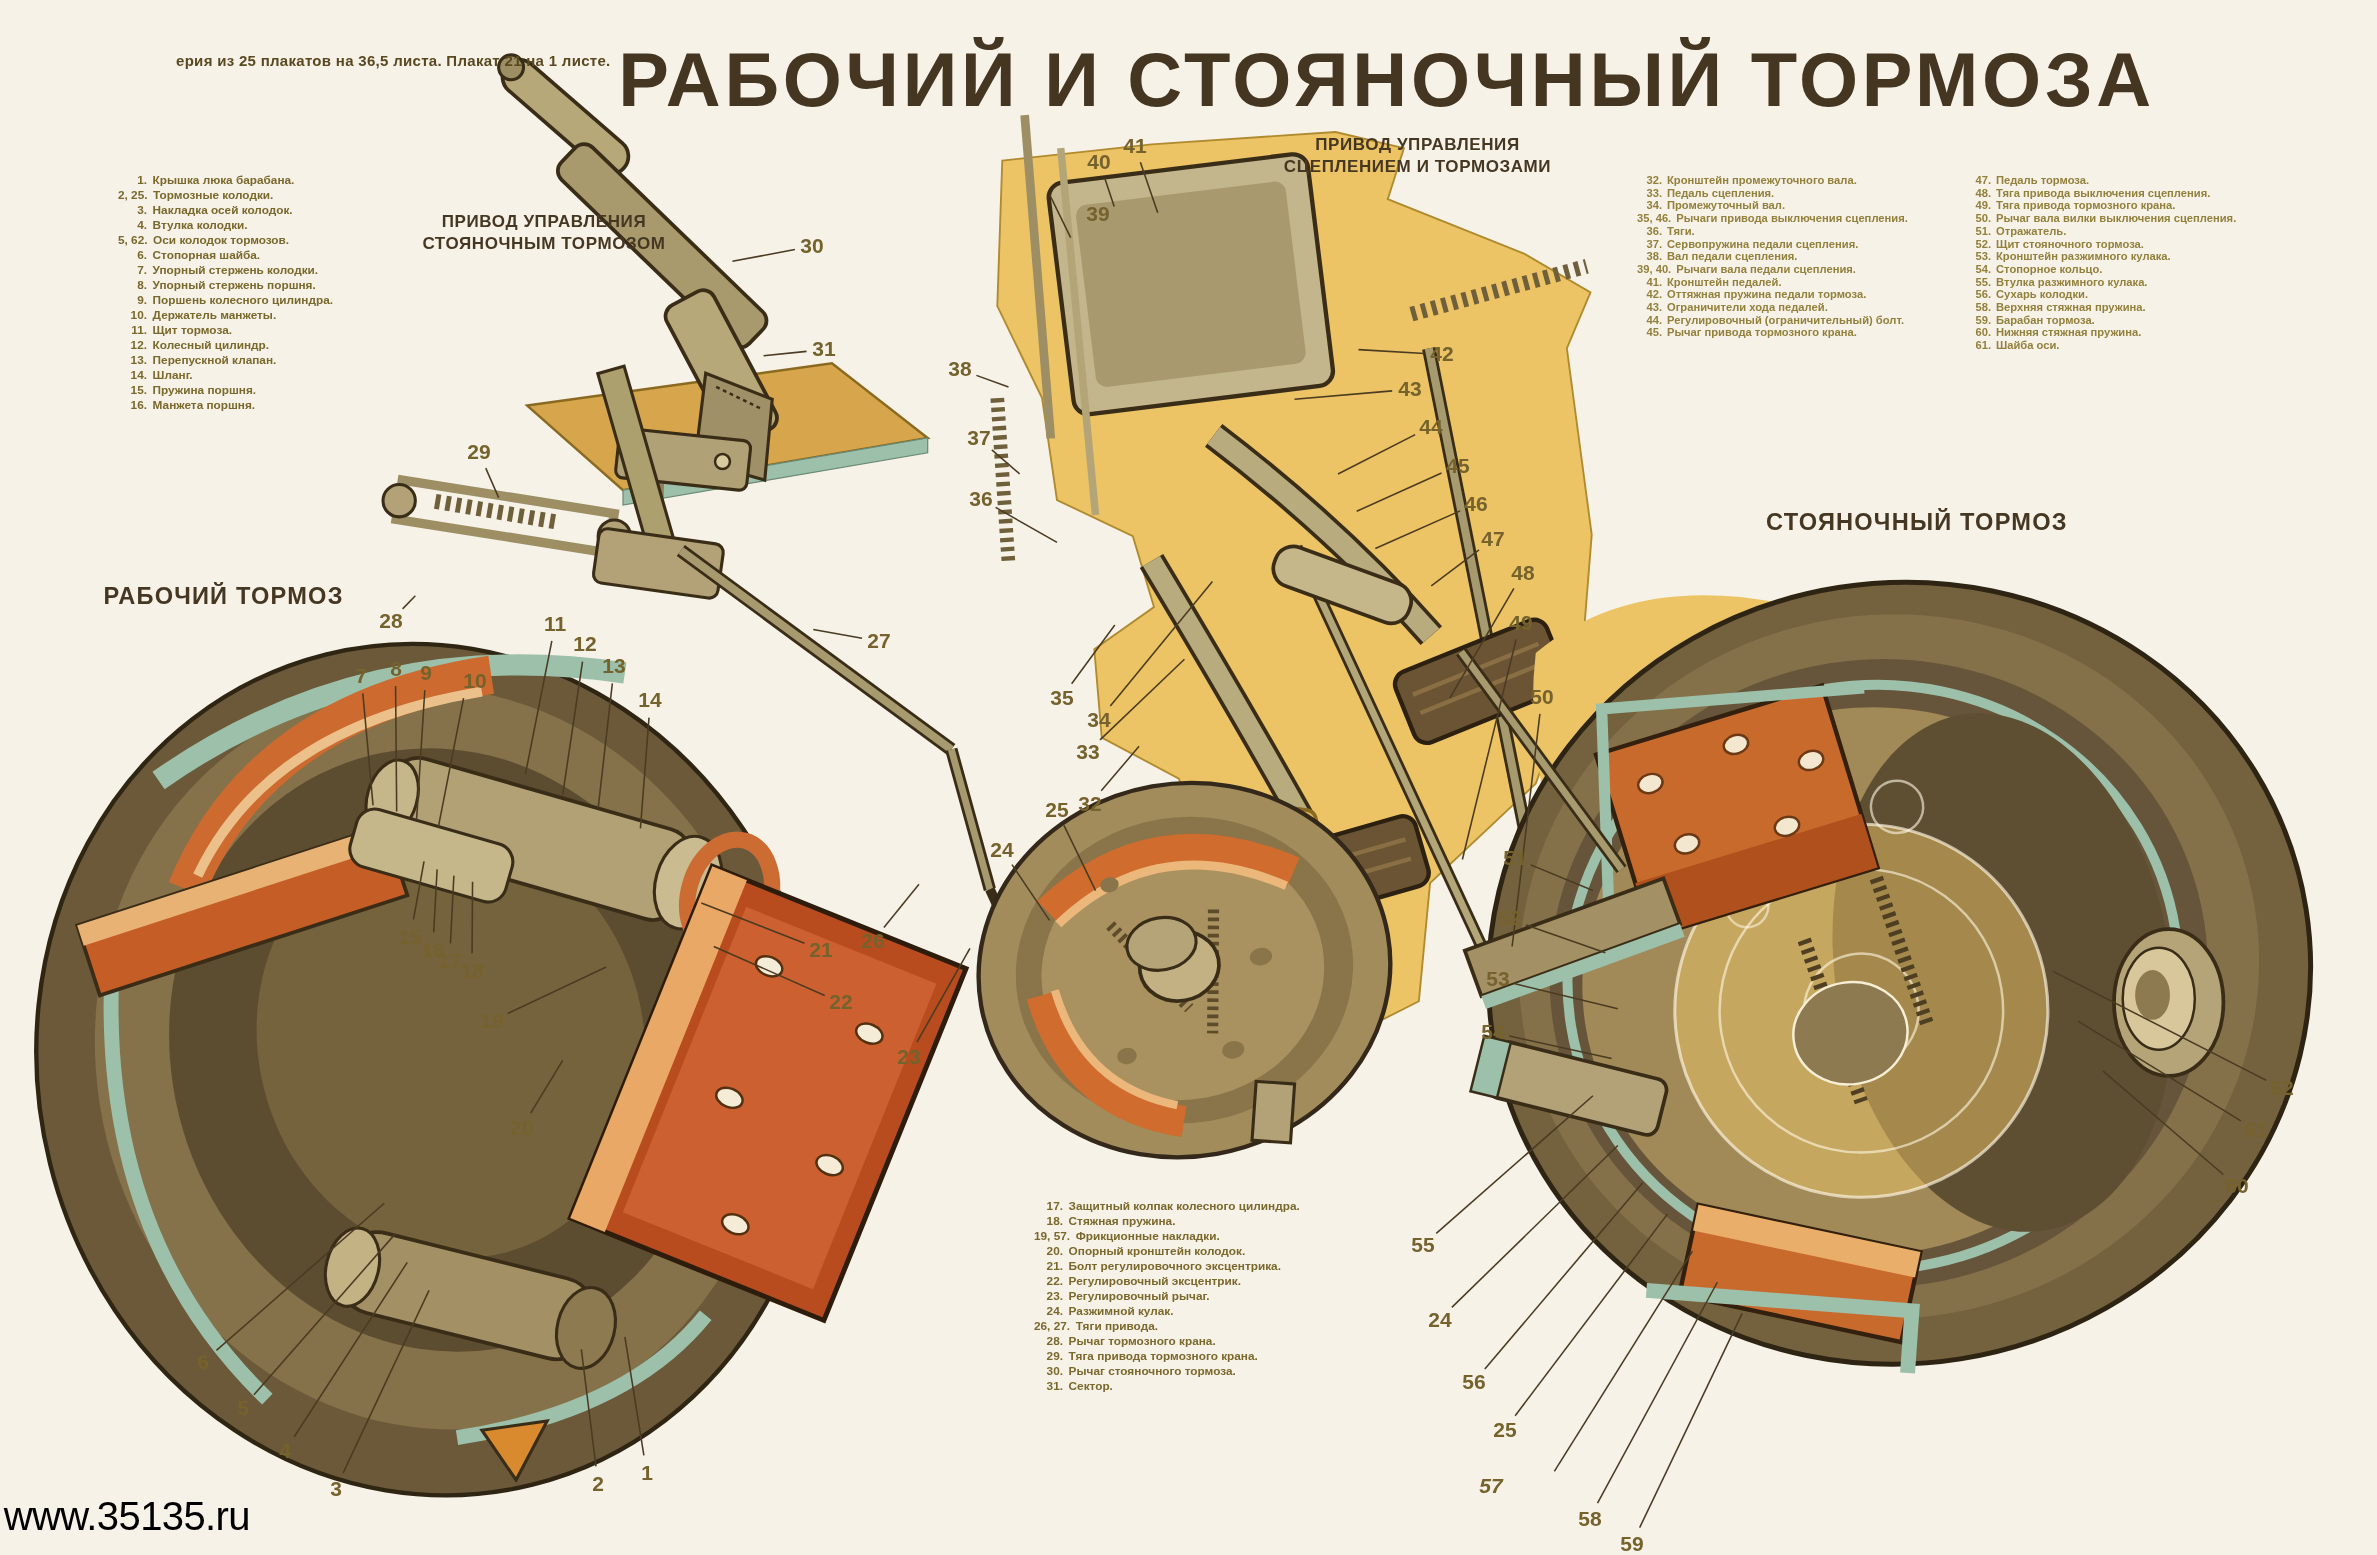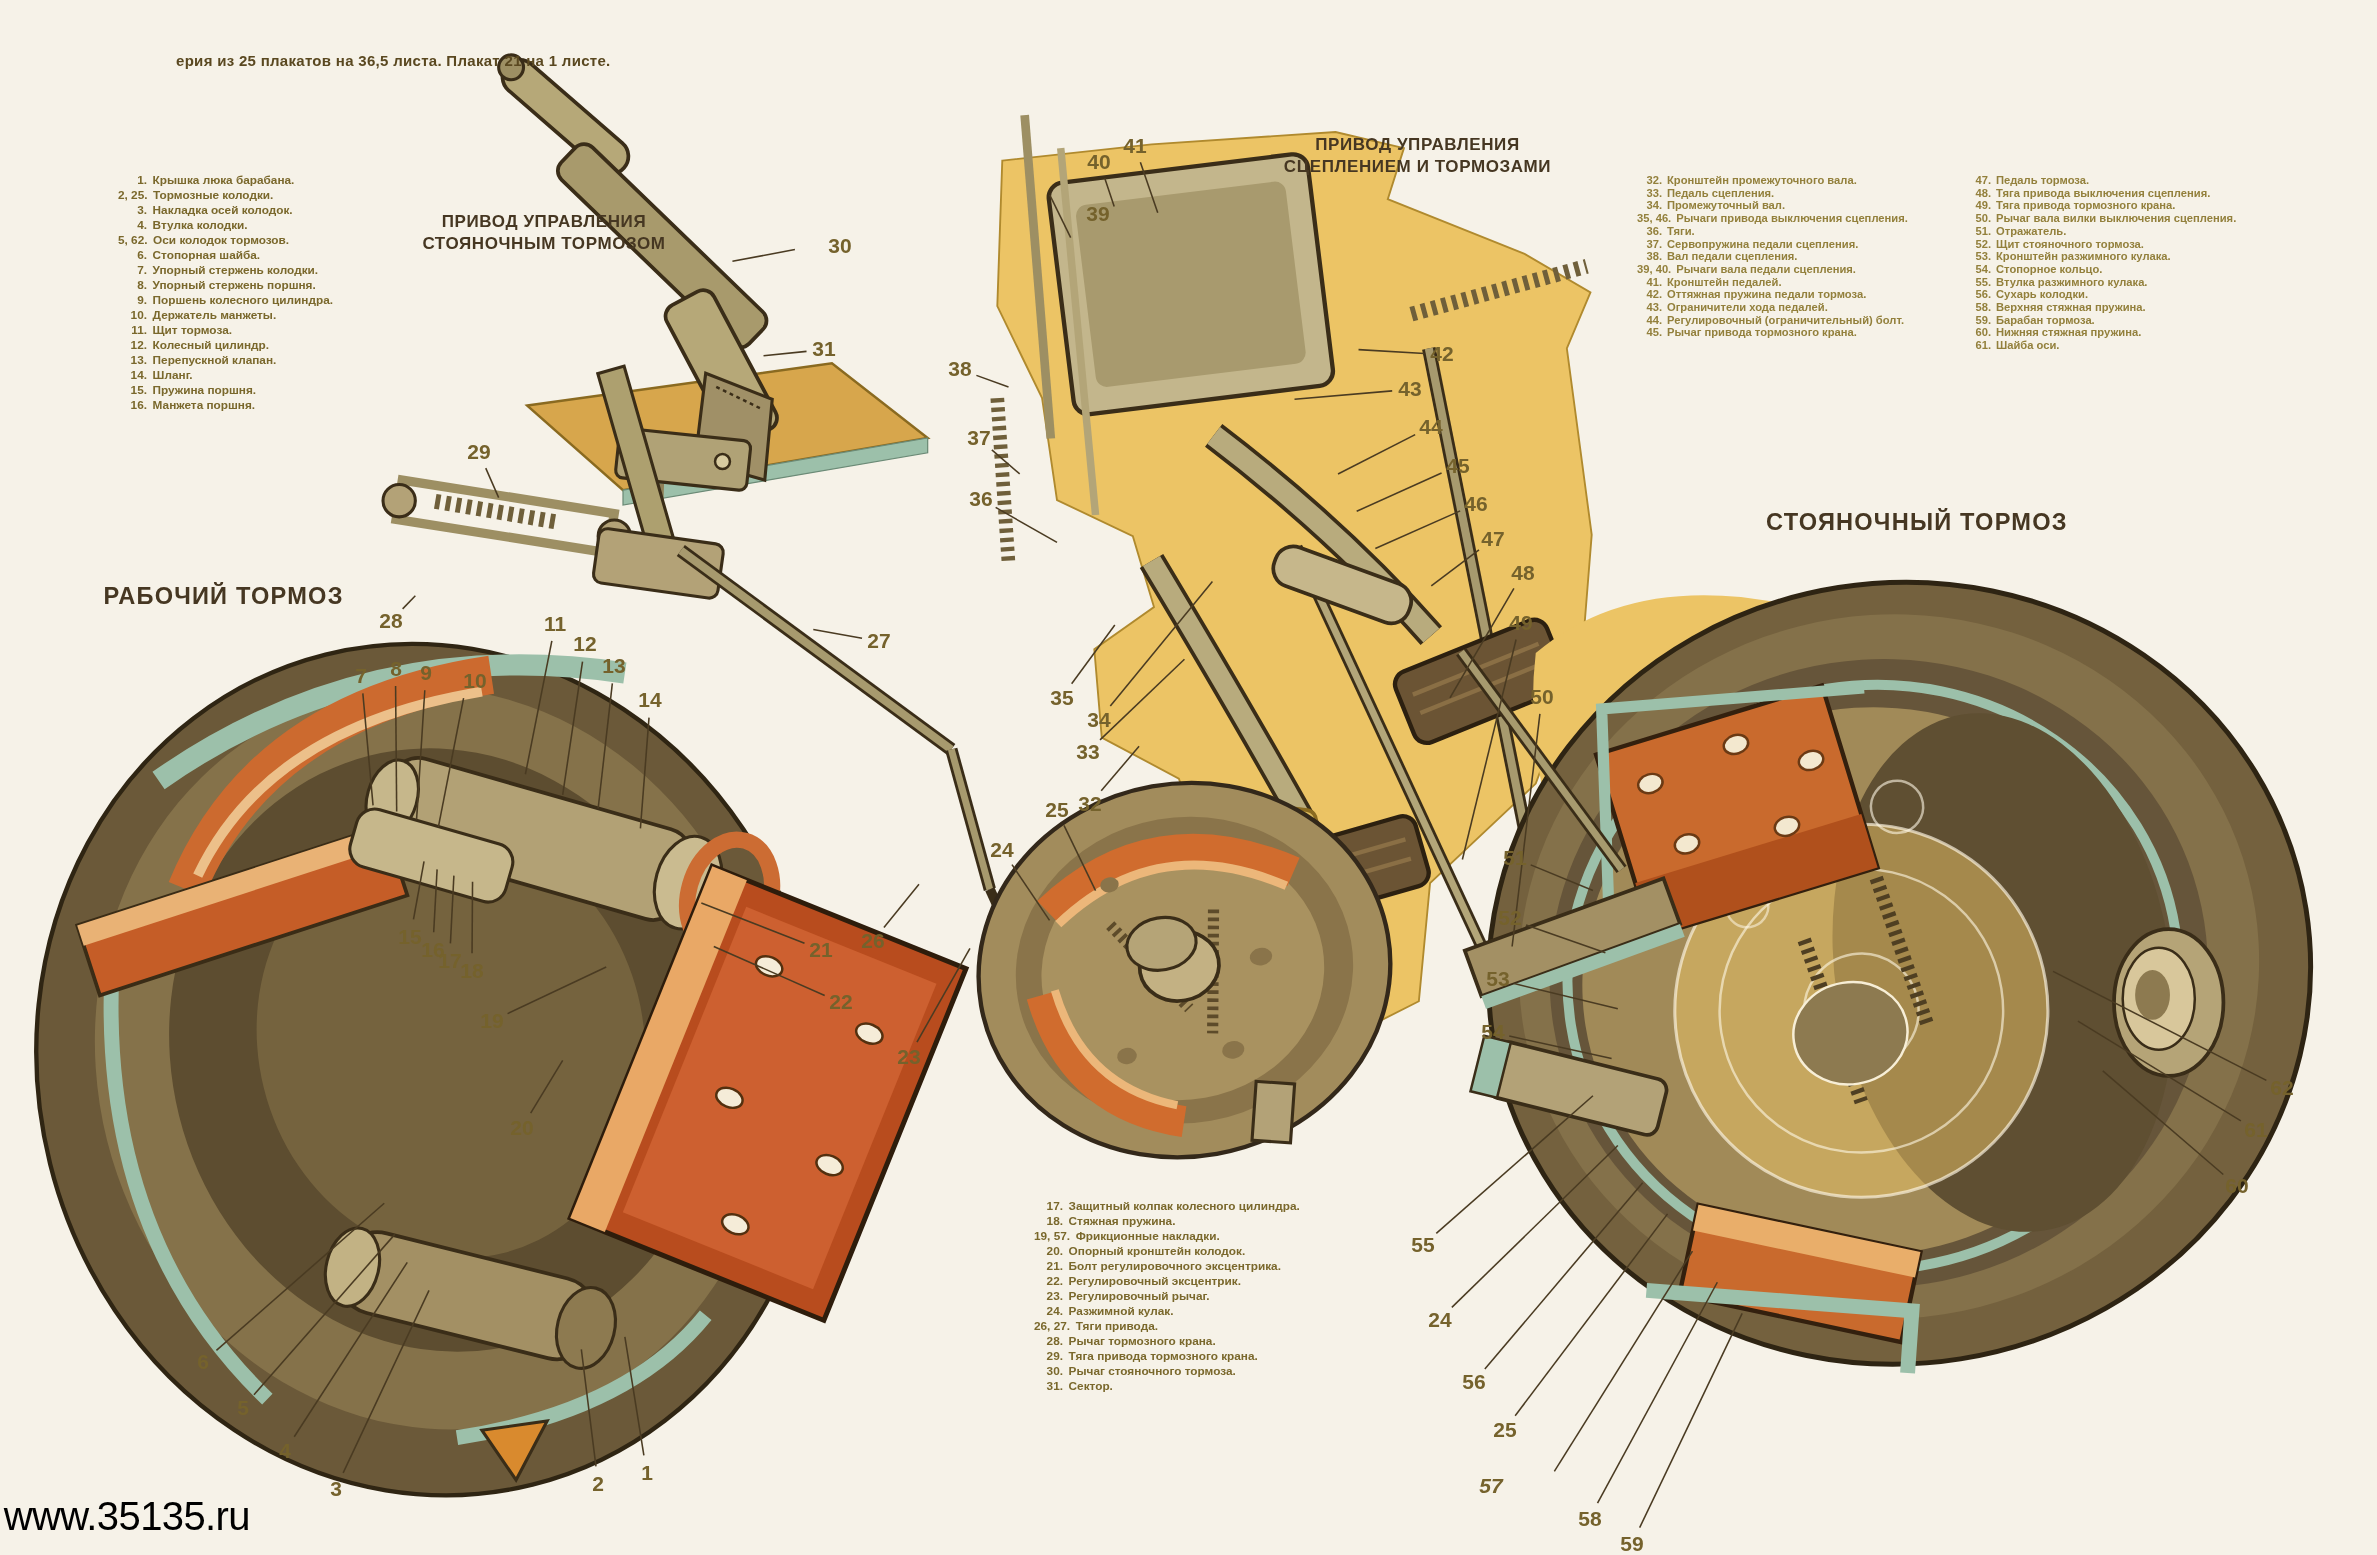--- a/index.html
+++ b/index.html
@@ -277,20 +277,21 @@
       <line x1="2436.8720376542014" y1="2276.6542096717253" x2="2682" y2="1952" stroke="#4a3b22" stroke-width="2.5"></line>
       <line x1="2499.8738026095975" y1="2366.277226217604" x2="2722" y2="2012" stroke="#4a3b22" stroke-width="2.5"></line>
       <line x1="2569.34427462903" y1="2417.384347771692" x2="2762" y2="2062" stroke="#4a3b22" stroke-width="2.5"></line>
       <line x1="2637.0831694529093" y1="2456.741397188833" x2="2802" y2="2112" stroke="#4a3b22" stroke-width="2.5"></line>
       <line x1="3575.7756955340783" y1="1888.7372263897882" x2="3382" y2="1722" stroke="#4a3b22" stroke-width="2.5"></line>
       <line x1="3604.1163695675314" y1="1802.3858904696433" x2="3342" y2="1642" stroke="#4a3b22" stroke-width="2.5"></line>
       <line x1="3645.0653886147024" y1="1737.2616659227283" x2="3302" y2="1562" stroke="#4a3b22" stroke-width="2.5"></line>
     </svg>
 
   <div class="txt series-note">ерия из 25 плакатов на 36,5 листа. Плакат 21 на 1 листе.</div>
+  <div class="txt main-title">РАБОЧИЙ И СТОЯНОЧНЫЙ ТОРМОЗА</div>
 
   <div class="sec-label lbl-2line" style="left:398px;top:211px;width:292px;">
     <div>ПРИВОД УПРАВЛЕНИЯ</div>
     <div>СТОЯНОЧНЫМ ТОРМОЗОМ</div>
   </div>
   <div class="sec-label lbl-2line" style="left:1262px;top:134px;width:311px;">
     <div>ПРИВОД УПРАВЛЕНИЯ</div>
     <div>СЦЕПЛЕНИЕМ И ТОРМОЗАМИ</div>
   </div>
   <div class="sec-label lbl-big" style="left:93px;top:583px;width:261px;">РАБОЧИЙ ТОРМОЗ</div>
@@ -384,21 +385,21 @@
       <span class="callout" style="left: 522px; top: 1128px;">20</span>
       <span class="callout" style="left: 821px; top: 950px;">21</span>
       <span class="callout" style="left: 841px; top: 1002px;">22</span>
       <span class="callout" style="left: 909px; top: 1057px;">23</span>
       <span class="callout" style="left: 1002px; top: 850px;">24</span>
       <span class="callout" style="left: 1057px; top: 810px;">25</span>
       <span class="callout" style="left: 873px; top: 941px;">26</span>
       <span class="callout" style="left: 879px; top: 641px;">27</span>
       <span class="callout" style="left: 391px; top: 621px;">28</span>
       <span class="callout" style="left: 479px; top: 452px;">29</span>
-      <span class="callout" style="left: 812px; top: 246px; margin-left: 28px;">30</span>
+      <span class="callout" style="left: 812px; top: 246px;">30</span>
       <span class="callout" style="left: 824px; top: 349px;">31</span>
       <span class="callout" style="left: 1090px; top: 804px;">32</span>
       <span class="callout" style="left: 1088px; top: 752px;">33</span>
       <span class="callout" style="left: 1099px; top: 720px;">34</span>
       <span class="callout" style="left: 1062px; top: 698px;">35</span>
       <span class="callout" style="left: 981px; top: 499px;">36</span>
       <span class="callout" style="left: 979px; top: 438px;">37</span>
       <span class="callout" style="left: 960px; top: 369px;">38</span>
       <span class="callout" style="left: 1098px; top: 179px; margin-top: 35px;">39</span>
       <span class="callout" style="left: 1099px; top: 162px;">40</span>

